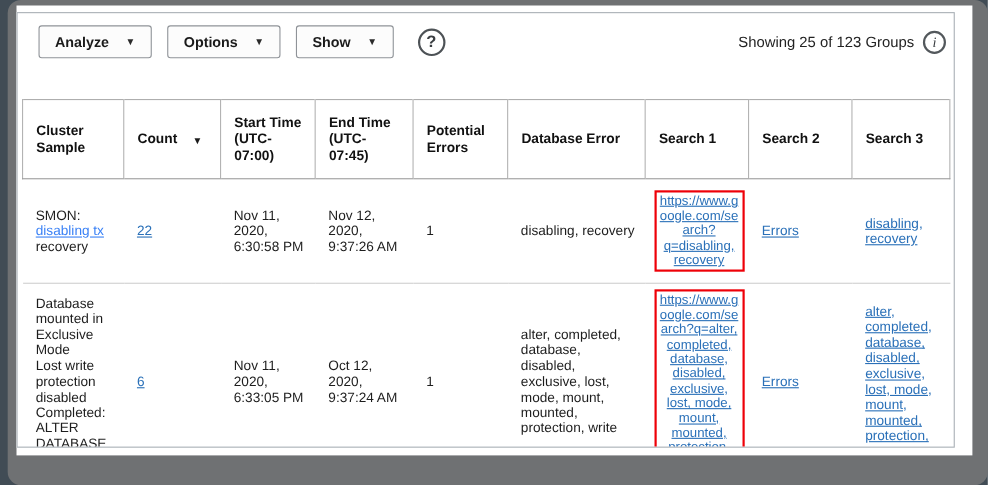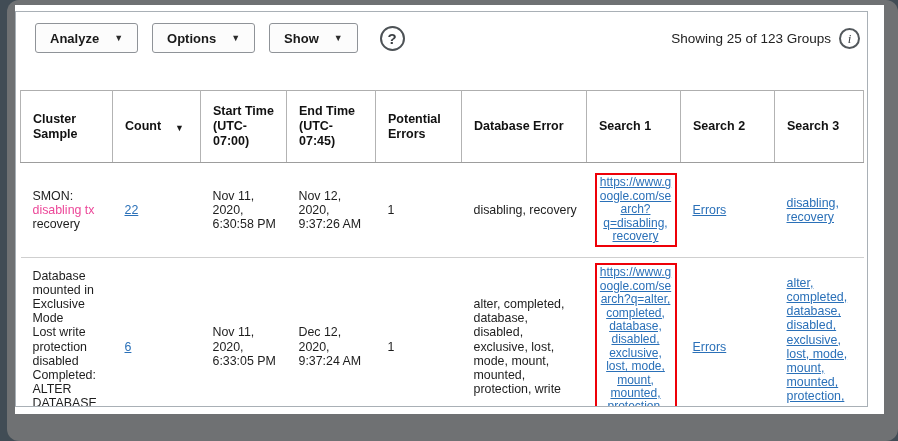--- a/index.html
+++ b/index.html
@@ -71,21 +71,21 @@
     padding: 6px 8px 6px 12px; line-height: 14.2px;
     overflow-wrap: break-word;
   }
   .grid tr.r1 { height: 95px; }
   .grid tr.r1 td { border-bottom: 1px solid #cfcfcf; }
   .grid tr.r2 { height: 178px; }
   .grid td.urlcell { padding: 2px 4px 2px 8px; line-height: 13.4px; font-size: 12px; text-align: center; }
   .sort-arrow { font-size: 9px; color: #1a1a1a; margin-left: 14px; }
   .count-head { display: flex; align-items: flex-end; }
   a.lnk { color: #2a70b8; text-decoration: underline; cursor: pointer; overflow-wrap: anywhere; }
-  .hl { color: #ec4899; }
+  .hl { color: #3b82f6; text-decoration: underline; }
   .redbox {
     display: inline-block; border: 2px solid #ee0008; padding: 1px 2px;
   }
 </style>
 </head>
 <body>
 
 <div class="frame">
   <div class="sheet">
     <div class="panel">
@@ -167,21 +167,21 @@
         <tr class="r2">
           <td>
             <div>Database mounted in Exclusive Mode</div>
             <div>Lost write protection disabled</div>
             <div>Completed: ALTER DATABASE MOUNT</div>
           </td>
           <td>
             <a class="lnk">6</a>
           </td>
           <td>Nov 11, 2020, 6:33:05 PM</td>
-          <td>Dec 12, 2020, 9:37:24 AM</td>
+          <td>Oct 12, 2020, 9:37:24 AM</td>
           <td>1</td>
           <td>alter, completed, database, disabled, exclusive, lost, mode, mount, mounted, protection, write</td>
           <td class="urlcell">
             <span class="redbox">
               <a class="lnk">https://www.google.com/search?q=alter, completed, database, disabled, exclusive, lost, mode, mount, mounted, protection, write</a>
             </span>
           </td>
           <td>
             <a class="lnk">Errors</a>
           </td>

